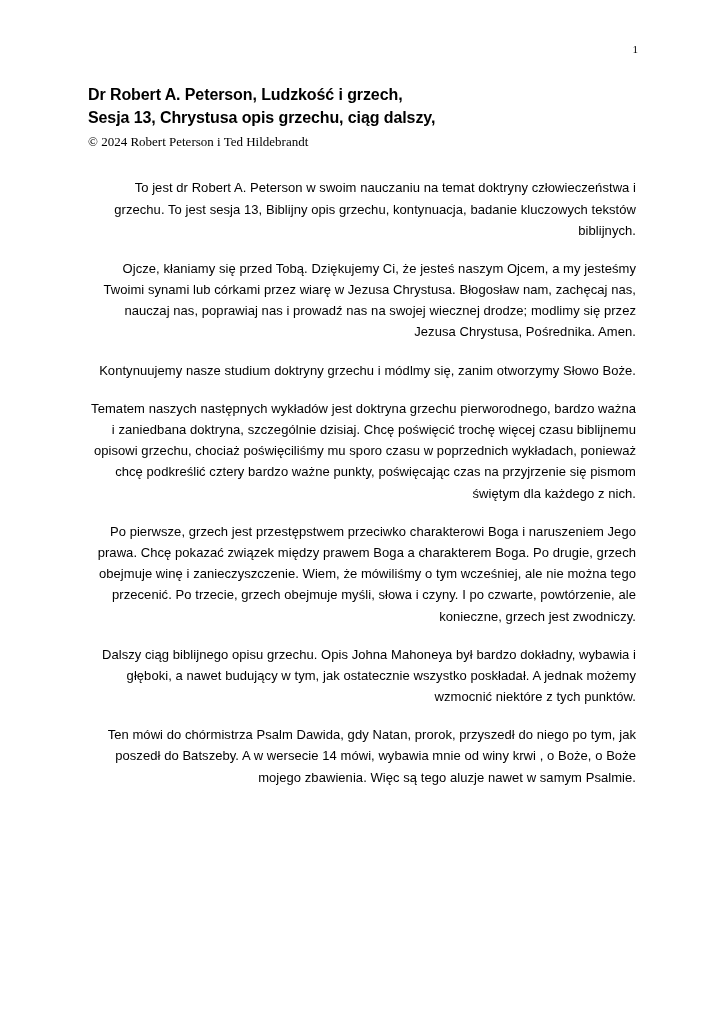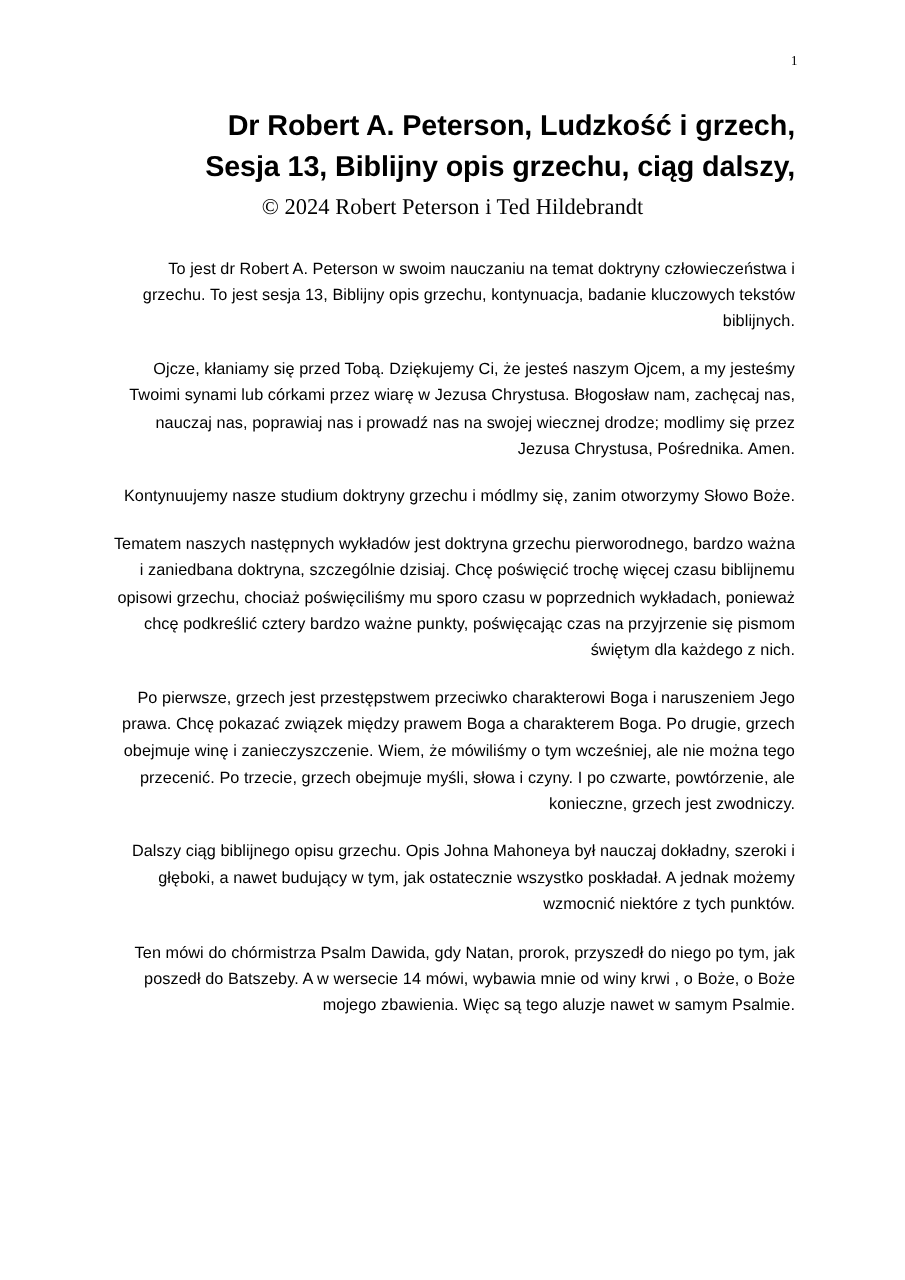--- a/index.html
+++ b/index.html
@@ -26,34 +26,34 @@
     color: #000000;
     line-height: 1;
   }
   .content {
     position: absolute;
     left: 88px;
     right: 88px;
     top: 84px;
   }
   .doc-title {
-    text-align: right;
+    text-align: left;
     font-weight: bold;
-    font-size: 23px;
+    font-size: 16px;
     line-height: 1.42;
     letter-spacing: -0.1px;
     margin: 0;
   }
   .doc-title .tline {
     display: block;
   }
   .copyright {
-    text-align: center;
+    text-align: left;
     font-family: "Liberation Serif", serif;
-    font-size: 18px;
+    font-size: 13px;
     margin-top: 5px;
     margin-bottom: 0;
     line-height: 1.3;
   }
   .body-text {
     margin-top: 26px;
   }
   .body-text p {
     margin: 0 0 17px 0;
     font-size: 13px;
@@ -69,29 +69,29 @@
 <body>
 
 <div class="page">
 
   <div class="page-number">1</div>
 
   <div class="content">
 
     <h1 class="doc-title">
       <span class="tline">Dr Robert A. Peterson, Ludzkość i grzech,</span>
-      <span class="tline">Sesja 13, Biblijny opis grzechu, ciąg dalszy,</span>
+      <span class="tline">Sesja 13, Chrystusa opis grzechu, ciąg dalszy,</span>
     </h1>
 
     <p class="copyright">© 2024 Robert Peterson i Ted Hildebrandt</p>
 
     <div class="body-text">
       <p>To jest dr Robert A. Peterson w swoim nauczaniu na temat doktryny człowieczeństwa i grzechu. To jest sesja 13, Biblijny opis grzechu, kontynuacja, badanie kluczowych tekstów biblijnych.</p>
       <p>Ojcze, kłaniamy się przed Tobą. Dziękujemy Ci, że jesteś naszym Ojcem, a my jesteśmy Twoimi synami lub córkami przez wiarę w Jezusa Chrystusa. Błogosław nam, zachęcaj nas, nauczaj nas, poprawiaj nas i prowadź nas na swojej wiecznej drodze; modlimy się przez Jezusa Chrystusa, Pośrednika. Amen.</p>
       <p>Kontynuujemy nasze studium doktryny grzechu i módlmy się, zanim otworzymy Słowo Boże.</p>
       <p>Tematem naszych następnych wykładów jest doktryna grzechu pierworodnego, bardzo ważna i zaniedbana doktryna, szczególnie dzisiaj. Chcę poświęcić trochę więcej czasu biblijnemu opisowi grzechu, chociaż poświęciliśmy mu sporo czasu w poprzednich wykładach, ponieważ chcę podkreślić cztery bardzo ważne punkty, poświęcając czas na przyjrzenie się pismom świętym dla każdego z nich.</p>
       <p>Po pierwsze, grzech jest przestępstwem przeciwko charakterowi Boga i naruszeniem Jego prawa. Chcę pokazać związek między prawem Boga a charakterem Boga. Po drugie, grzech obejmuje winę i zanieczyszczenie. Wiem, że mówiliśmy o tym wcześniej, ale nie można tego przecenić. Po trzecie, grzech obejmuje myśli, słowa i czyny. I po czwarte, powtórzenie, ale konieczne, grzech jest zwodniczy.</p>
-      <p>Dalszy ciąg biblijnego opisu grzechu. Opis Johna Mahoneya był nauczaj dokładny, szeroki i głęboki, a nawet budujący w tym, jak ostatecznie wszystko poskładał. A jednak możemy wzmocnić niektóre z tych punktów.</p>
+      <p>Dalszy ciąg biblijnego opisu grzechu. Opis Johna Mahoneya był bardzo dokładny, wybawia i głęboki, a nawet budujący w tym, jak ostatecznie wszystko poskładał. A jednak możemy wzmocnić niektóre z tych punktów.</p>
       <p>Ten mówi do chórmistrza Psalm Dawida, gdy Natan, prorok, przyszedł do niego po tym, jak poszedł do Batszeby. A w wersecie 14 mówi, wybawia mnie od winy krwi , o Boże, o Boże mojego zbawienia. Więc są tego aluzje nawet w samym Psalmie.</p>
     </div>
 
   </div>
 </div>
 
 </body></html>

